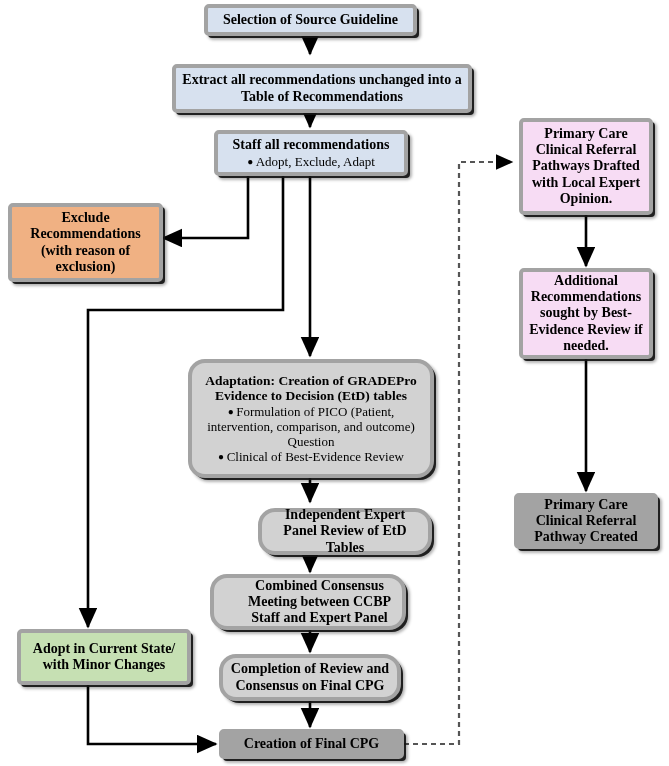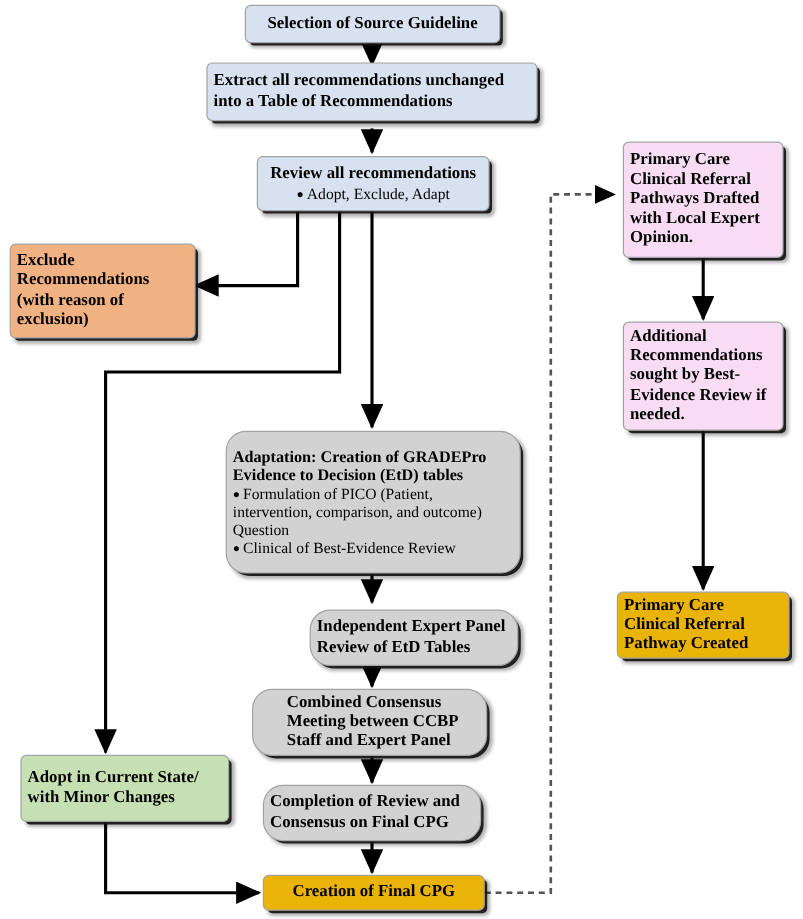--- a/index.html
+++ b/index.html
@@ -17,27 +17,27 @@
   }
   #edges{
     position:absolute;
     left:0;top:0;
     width:669px;height:766px;
     pointer-events:none;
   }
   .node{
     position:absolute;
     box-sizing:border-box;
-    border:1px solid #a3a3a3;
+    border:4px solid #a3a3a3;
     border-radius:5px;
     display:flex;
     flex-direction:column;
     align-items:center;
     justify-content:center;
-    text-align:left;
+    text-align:center;
     color:#000000;
     font-weight:bold;
     line-height:1.16;
     padding:3px 5px;
     box-shadow:3px 3px 0 -1px rgba(20,20,20,0.92),
                4px 4px 3px rgba(0,0,0,0.30);
     z-index:2;
   }
   .node .ttl{display:block;}
   .node .bullets{
@@ -45,21 +45,21 @@
     font-weight:normal;
     font-size:13px;
   }
   .node .bullets div{white-space:normal;}
   .bul::before{content:"\25CF\00a0";font-size:10px;vertical-align:1px;}
 
   .blue  {background:#d7e1ef;}
   .grey  {background:#d2d2d2;border-radius:17px;}
   .orange{background:#f0b183;}
   .green {background:#c6e0b3;}
-  .yellow{background:#eab308;}
+  .yellow{background:#a3a3a3;}
   .pink  {background:#f7dcf4;}
 </style>
 </head>
 <body>
 
 <div id="canvas">
 
   <svg id="edges" width="669" height="766" viewBox="0 0 669 766" aria-hidden="true">
     <defs>
       <marker id="ah" markerWidth="9" markerHeight="9" refX="7.4" refY="3.6" orient="auto" markerUnits="strokeWidth">
@@ -100,26 +100,26 @@
     <g stroke="#555555" stroke-width="2.2" fill="none" stroke-dasharray="5,4">
 
       <path d="M404,744 L459,744 L459,162 L512,162" marker-end="url(#ahd)"></path>
     </g>
   </svg>
 
   <div class="node blue" style="left:204px;top:4px;width:213px;height:32px;font-size:14px;">
     <span class="ttl">Selection of Source Guideline</span>
   </div>
 
-  <div class="node blue" style="left:172px;top:52px;width:276px;height:49px;font-size:14px;">
+  <div class="node blue" style="left:172px;top:64px;width:300px;height:49px;font-size:14px;">
     <span class="ttl">Extract all recommendations unchanged into a Table of Recommendations</span>
   </div>
 
   <div class="node blue" style="left:214px;top:130px;width:194px;height:46px;font-size:14px;">
-    <span class="ttl">Review all recommendations</span>
+    <span class="ttl">Staff all recommendations</span>
     <span class="bullets">
       <div class="bul">Adopt, Exclude, Adapt</div>
     </span>
   </div>
 
   <div class="node orange" style="left:8px;top:203px;width:155px;height:79px;font-size:14px;">
     <span class="ttl">Exclude Recommendations (with reason of exclusion)</span>
   </div>
 
   <div class="node green" style="left:17px;top:629px;width:174px;height:56px;font-size:14px;">

